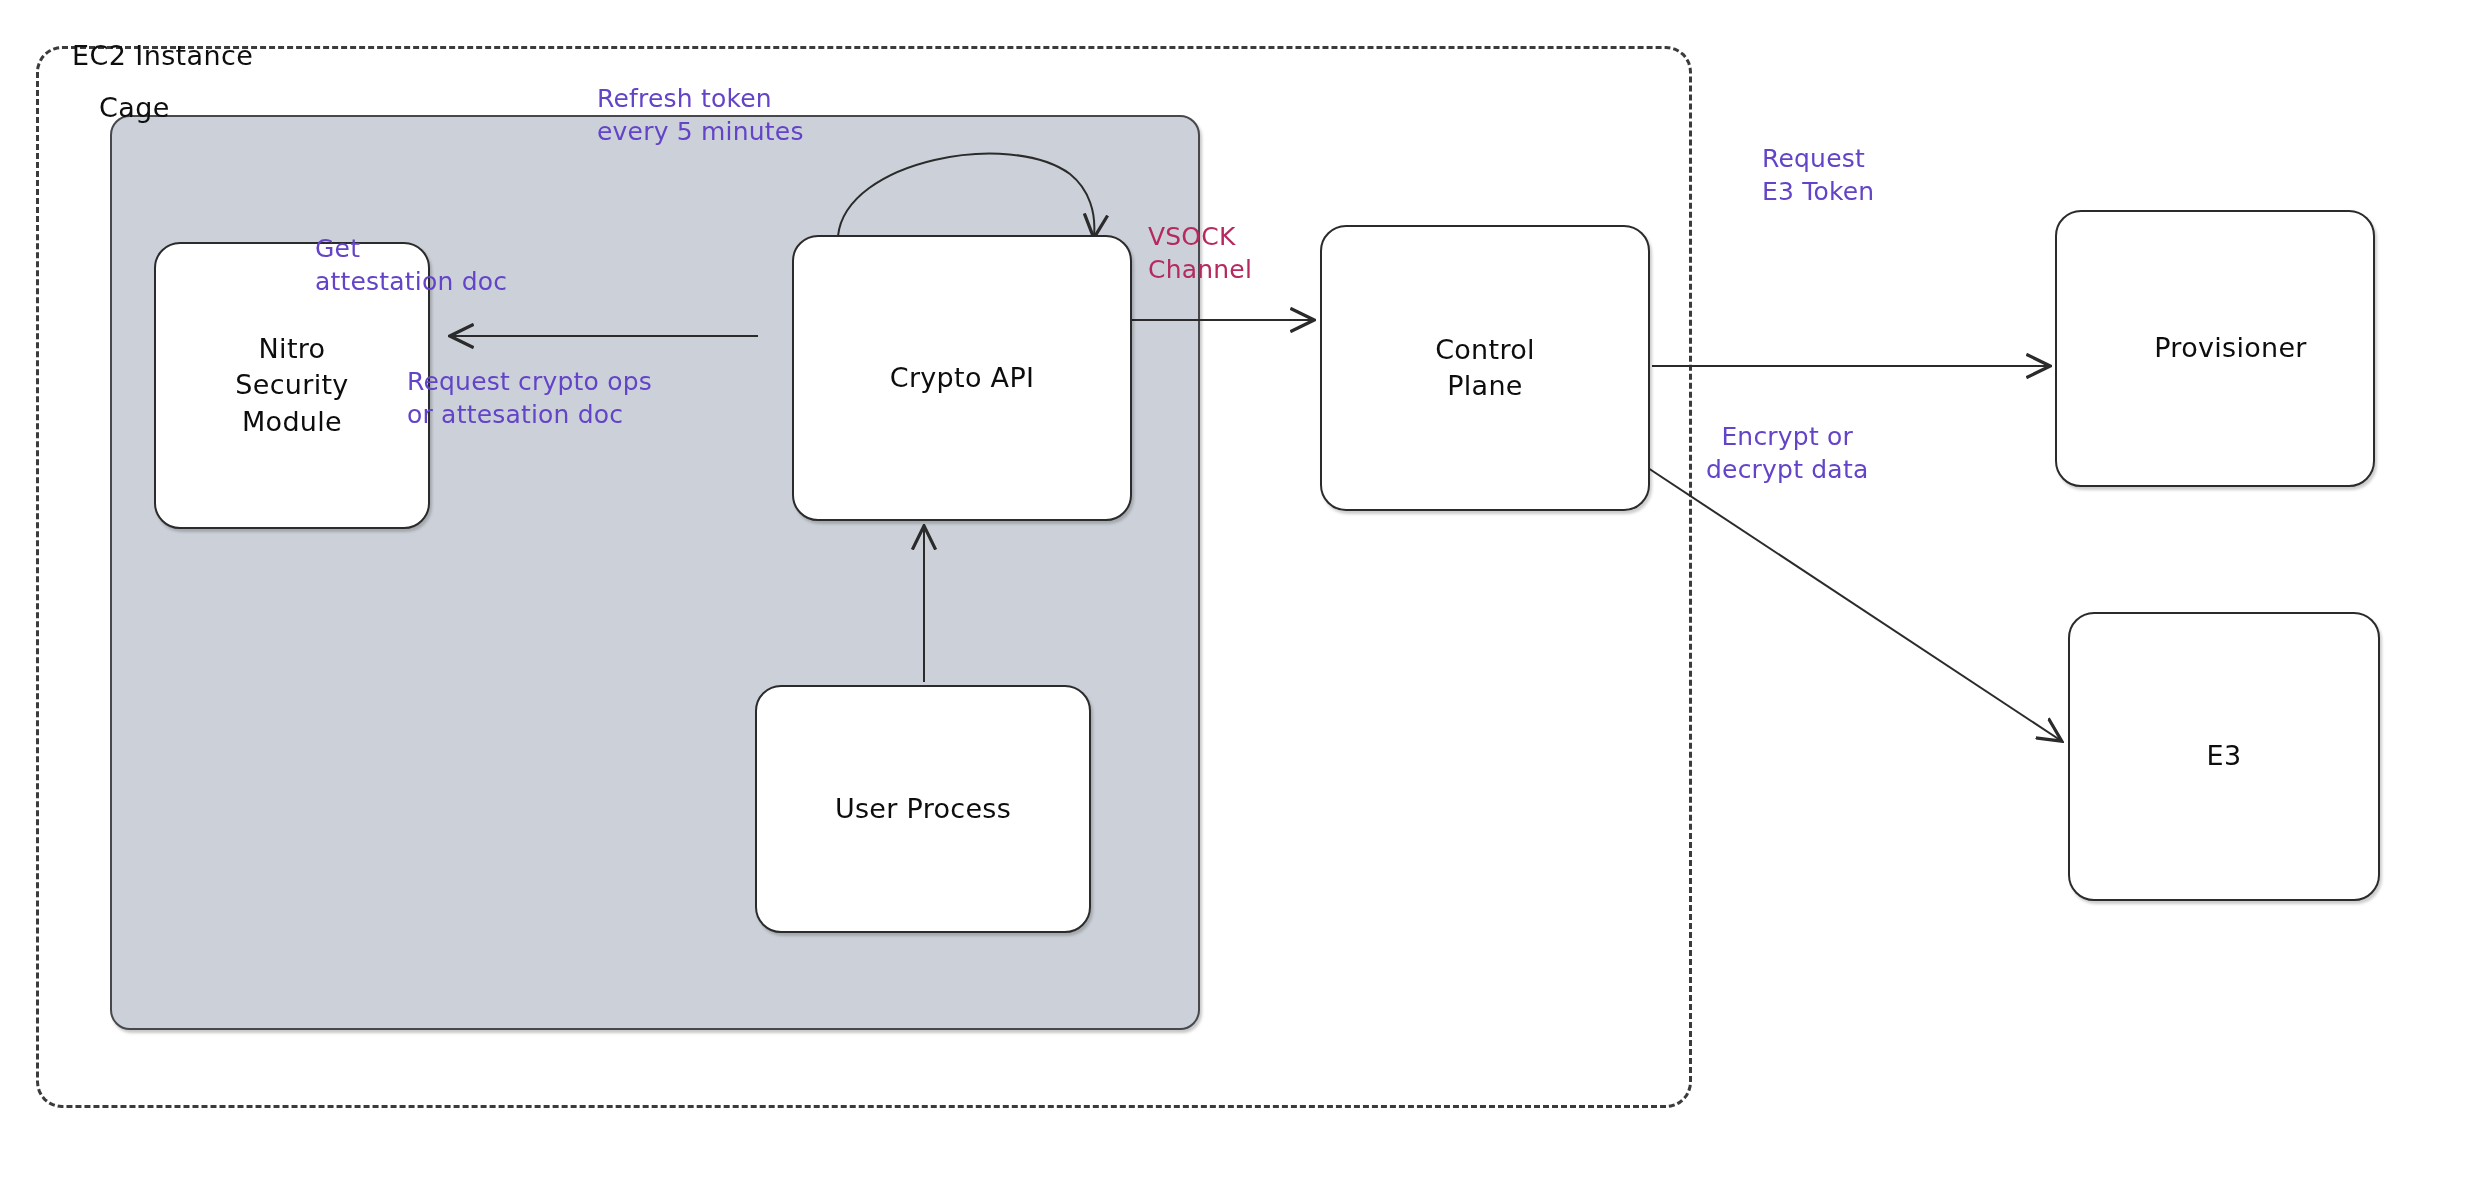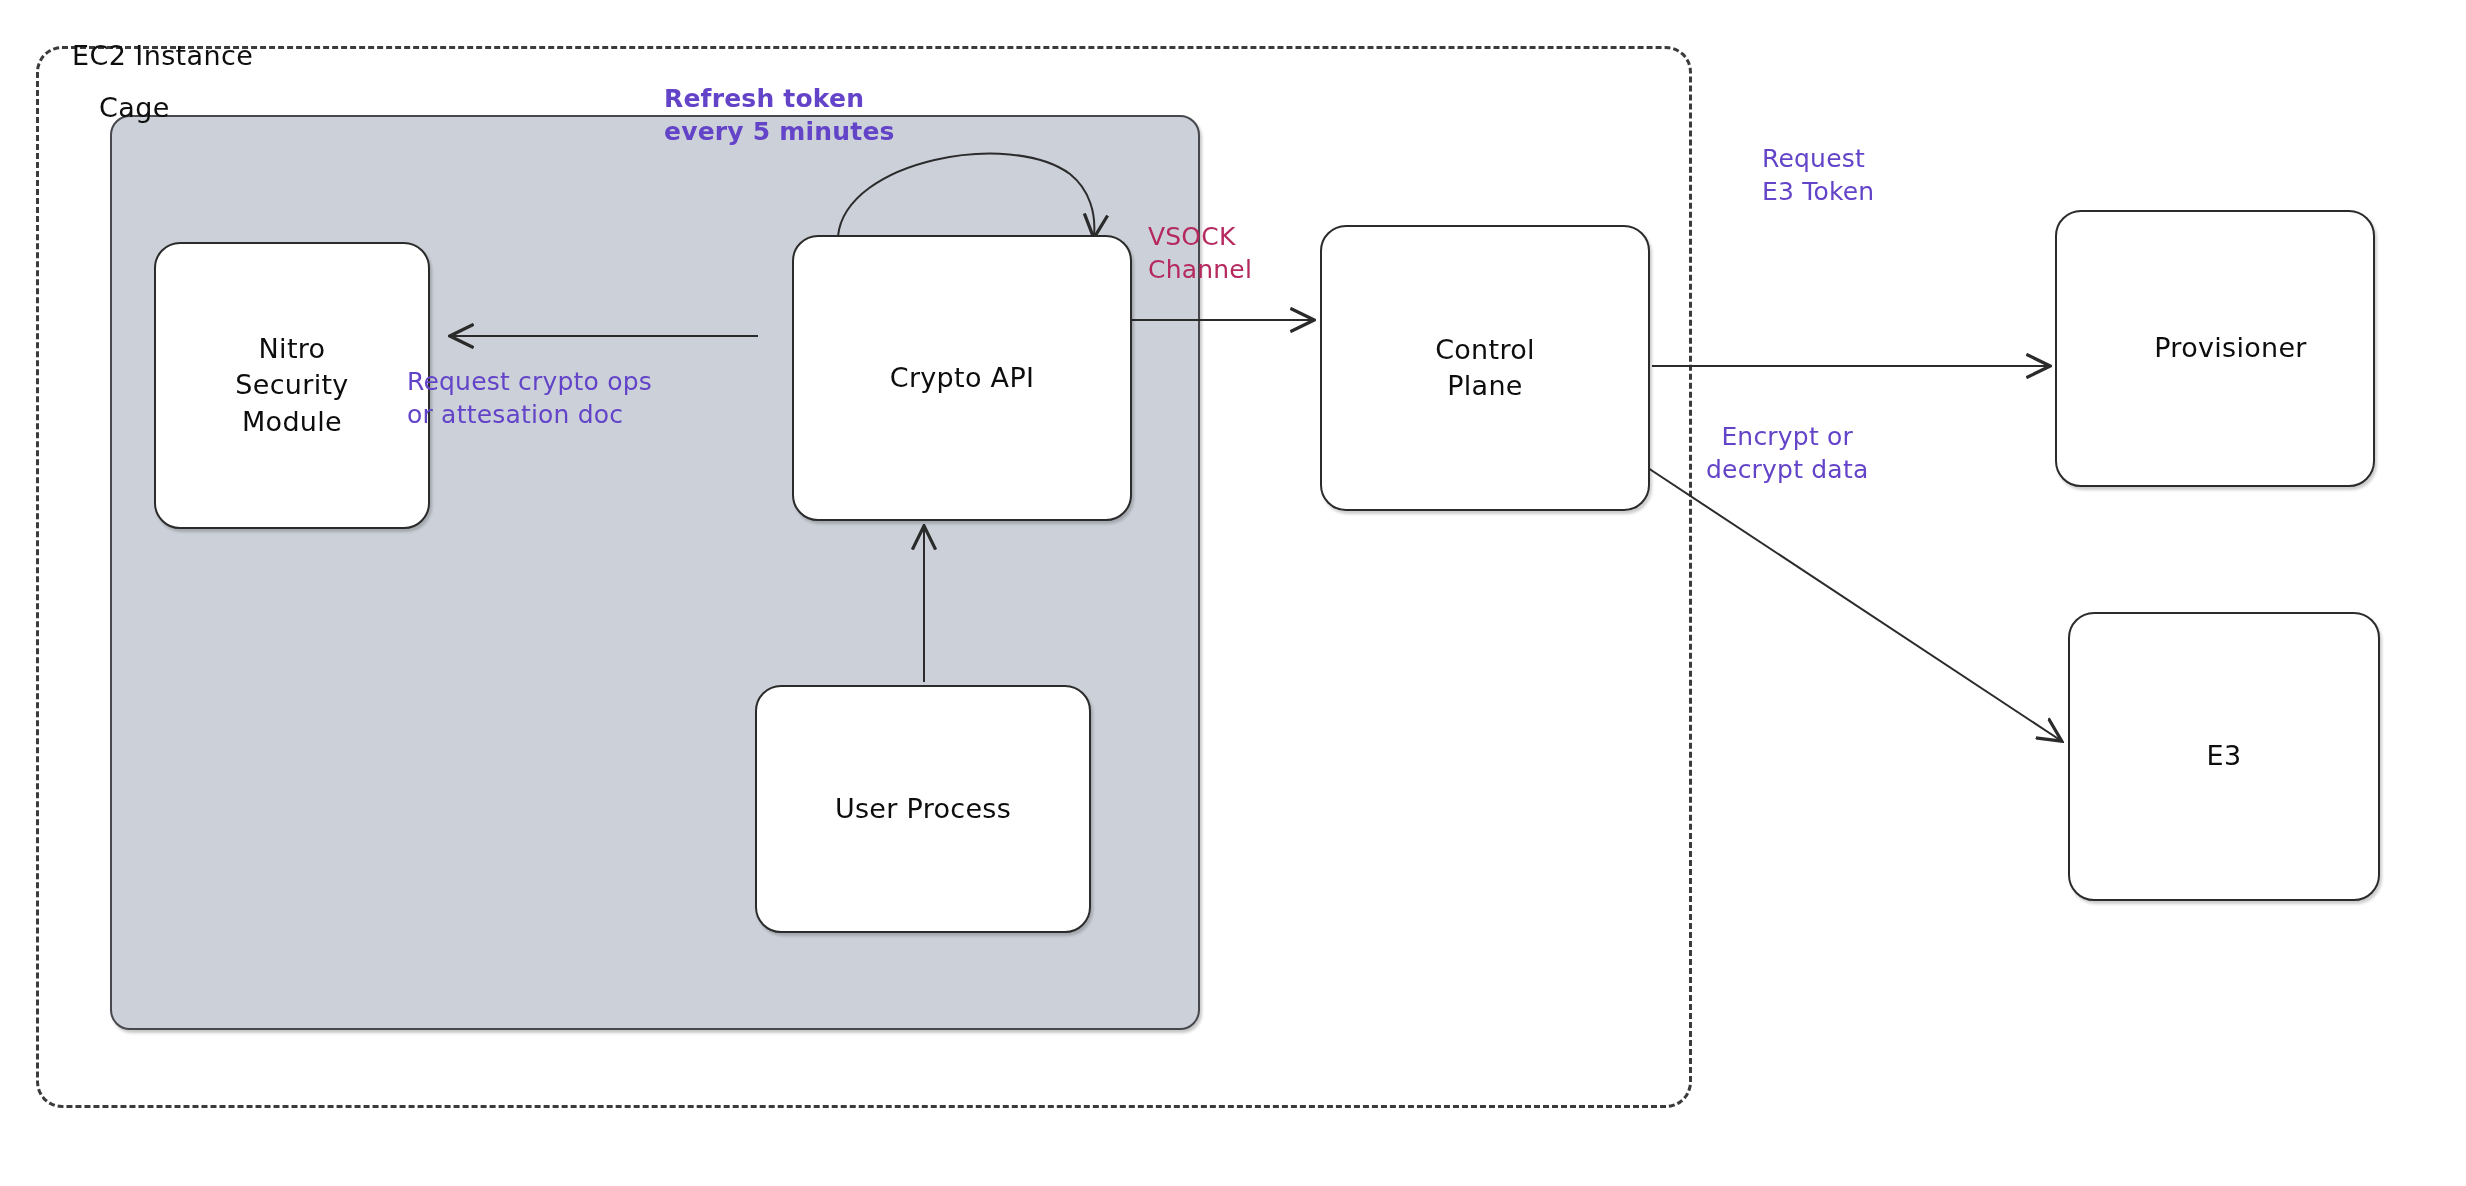--- a/index.html
+++ b/index.html
@@ -88,21 +88,21 @@
     position: absolute;
     font-family: "DejaVu Sans", sans-serif;
     font-size: 25px;
     line-height: 1.32;
     white-space: pre-line;
     letter-spacing: 0.2px;
   }
   .purple { color: #6344c8; }
   .crimson { color: #b5295f; }
 
-  #lbl-refresh-token { left: 664px;  top: 82px; font-weight: bold;  }
+  #lbl-refresh-token { left: 597px;  top: 82px;  }
   #lbl-get-attest    { left: 315px;  top: 232px; }
   #lbl-vsock         { left: 1148px; top: 220px; }
   #lbl-request-ops   { left: 407px;  top: 365px; }
   #lbl-request-token { left: 1762px; top: 142px; }
   #lbl-encrypt       { left: 1706px; top: 420px; text-align: center; }
 </style>
 </head>
 <body>
 
 <div id="stage">
@@ -156,20 +156,22 @@
     <span class="node-label">Provisioner</span>
   </div>
 
   <div class="node" id="node-e3">
     <span class="node-label">E3</span>
   </div>
 
   <div class="edge-label purple" id="lbl-refresh-token">Refresh token
 every 5 minutes</div>
 
+  <div class="edge-label purple" id="lbl-get-attest">Get
+attestation doc</div>
 
   <div class="edge-label crimson" id="lbl-vsock">VSOCK
 Channel</div>
 
   <div class="edge-label purple" id="lbl-request-ops">Request crypto ops
 or attesation doc</div>
 
   <div class="edge-label purple" id="lbl-request-token">Request
 E3 Token</div>
 

